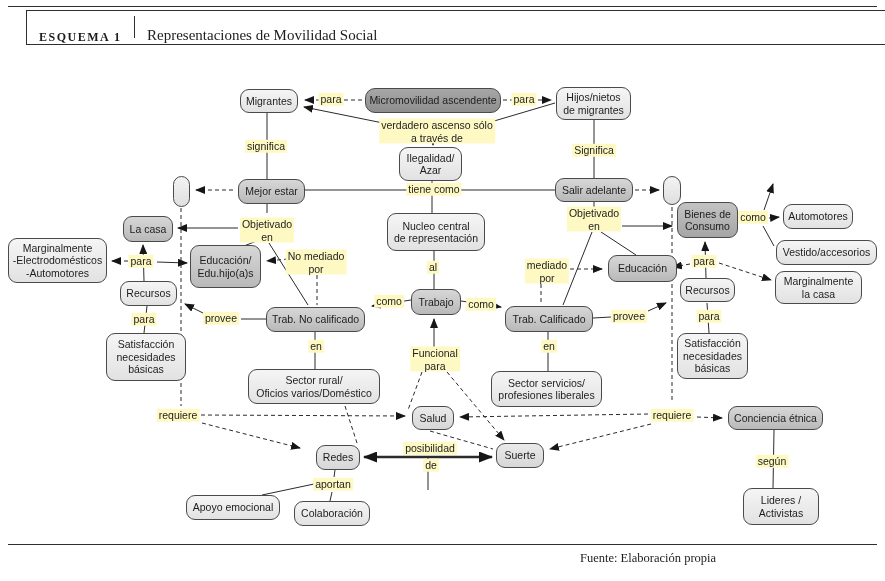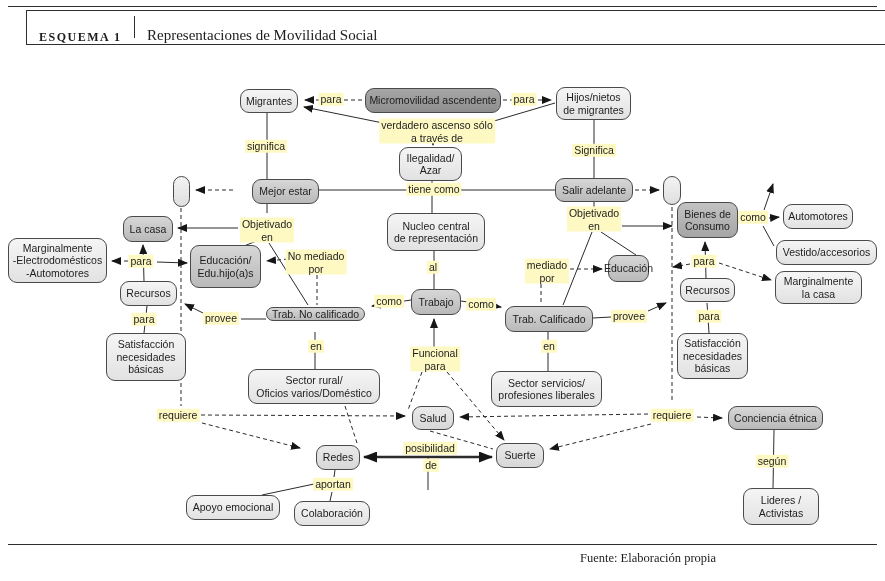--- a/index.html
+++ b/index.html
@@ -12,21 +12,21 @@
   #headerDivider{position:absolute;left:107px;top:5px;height:22px;border-left:1px solid #2e2e2e;}
   #headerTitle{position:absolute;left:120px;top:16px;font-family:"Liberation Serif","DejaVu Serif",serif;font-size:15px;}
   #footerText{position:absolute;left:580px;top:551px;width:297px;
               font-family:"Liberation Serif","DejaVu Serif",serif;font-size:12.5px;}
   svg.connectors{position:absolute;left:0;top:0;}
   .node{position:absolute;box-sizing:border-box;border:1px solid #4a4a4a;border-radius:9px;
         display:flex;align-items:center;justify-content:center;text-align:center;
         font-size:10.5px;line-height:12.5px;white-space:pre-line;padding:1px 2px;
         background:linear-gradient(#f5f5f5,#e2e2e2);z-index:3;}
   .node.medium{background:linear-gradient(#d7d7d7,#b9b9b9);}
-  .node.dark{background:linear-gradient(#a7a7a7,#8e8e8e);}
+  .node.dark{background:linear-gradient(#a7a7a7,#8e8e8e);border-radius:10px;}
   .node.soft{background:linear-gradient(#eaeaea,#d7d7d7);}
   .node.accent{background:linear-gradient(#c3c3c3,#a5a5a5);}
   .node.shadowed{box-shadow:2px 3px 0 #7f7f7f;}
   .pill{position:absolute;box-sizing:border-box;border:1px solid #4a4a4a;border-radius:9px;
         background:linear-gradient(#f3f3f3,#dfdfdf);z-index:3;}
   .lbl{position:absolute;transform:translate(-50%,-50%);background:#fef9c3;padding:0 2px;
        font-size:10.5px;line-height:12.5px;text-align:center;white-space:pre-line;z-index:2;}
 </style>
 </head>
 <body>
@@ -118,44 +118,44 @@
       </g>
     </g>
   </svg>
 
   <div class="node" style="left:240px;top:89px;width:58px;height:24px">Migrantes</div>
   <div class="node dark" style="left:365px;top:88px;width:136px;height:25px">Micromovilidad ascendente</div>
   <div class="node" style="left:556px;top:87px;width:75px;height:33px">Hijos/nietos
 de migrantes</div>
   <div class="node" style="left:399px;top:147px;width:63px;height:34px">Ilegalidad/
 Azar</div>
-  <div class="node medium" style="left:252px;top:179px;width:67px;height:25px">Mejor estar</div>
+  <div class="node medium" style="left:238px;top:179px;width:67px;height:25px">Mejor estar</div>
   <div class="node medium" style="left:555px;top:178px;width:78px;height:24px">Salir adelante</div>
   <div class="pill" style="left:173px;top:176px;width:17px;height:31px"></div>
   <div class="pill" style="left:663px;top:176px;width:18px;height:29px"></div>
   <div class="node medium" style="left:123px;top:216px;width:50px;height:26px">La casa</div>
   <div class="node medium" style="left:190px;top:245px;width:71px;height:43px">Educación/
 Edu.hijo(a)s</div>
   <div class="node" style="left:8px;top:238px;width:99px;height:45px">Marginalmente
 -Electrodomésticos
 -Automotores</div>
   <div class="node" style="left:120px;top:281px;width:57px;height:25px">Recursos</div>
   <div class="node" style="left:106px;top:333px;width:80px;height:48px">Satisfacción
 necesidades
 básicas</div>
-  <div class="node medium" style="left:266px;top:307px;width:99px;height:14px">Trab. No calificado</div>
+  <div class="node medium" style="left:266px;top:307px;width:99px;height:25px">Trab. No calificado</div>
   <div class="node" style="left:248px;top:369px;width:132px;height:35px">Sector rural/
 Oficios varios/Doméstico</div>
   <div class="node" style="left:387px;top:213px;width:98px;height:38px">Nucleo central
 de representación</div>
   <div class="node medium" style="left:411px;top:289px;width:50px;height:26px">Trabajo</div>
   <div class="node medium" style="left:505px;top:306px;width:88px;height:26px">Trab. Calificado</div>
   <div class="node" style="left:491px;top:371px;width:111px;height:36px">Sector servicios/
 profesiones liberales</div>
-  <div class="node medium" style="left:608px;top:255px;width:41px;height:27px">Educación</div>
+  <div class="node medium" style="left:608px;top:255px;width:69px;height:27px">Educación</div>
   <div class="node accent" style="left:677px;top:202px;width:61px;height:36px">Bienes de
 Consumo</div>
   <div class="node" style="left:680px;top:278px;width:55px;height:24px">Recursos</div>
   <div class="node" style="left:677px;top:333px;width:71px;height:46px">Satisfacción
 necesidades
 básicas</div>
   <div class="node" style="left:783px;top:204px;width:70px;height:25px">Automotores</div>
   <div class="node" style="left:776px;top:240px;width:101px;height:25px">Vestido/accesorios</div>
   <div class="node" style="left:775px;top:271px;width:87px;height:33px">Marginalmente
 la casa</div>

